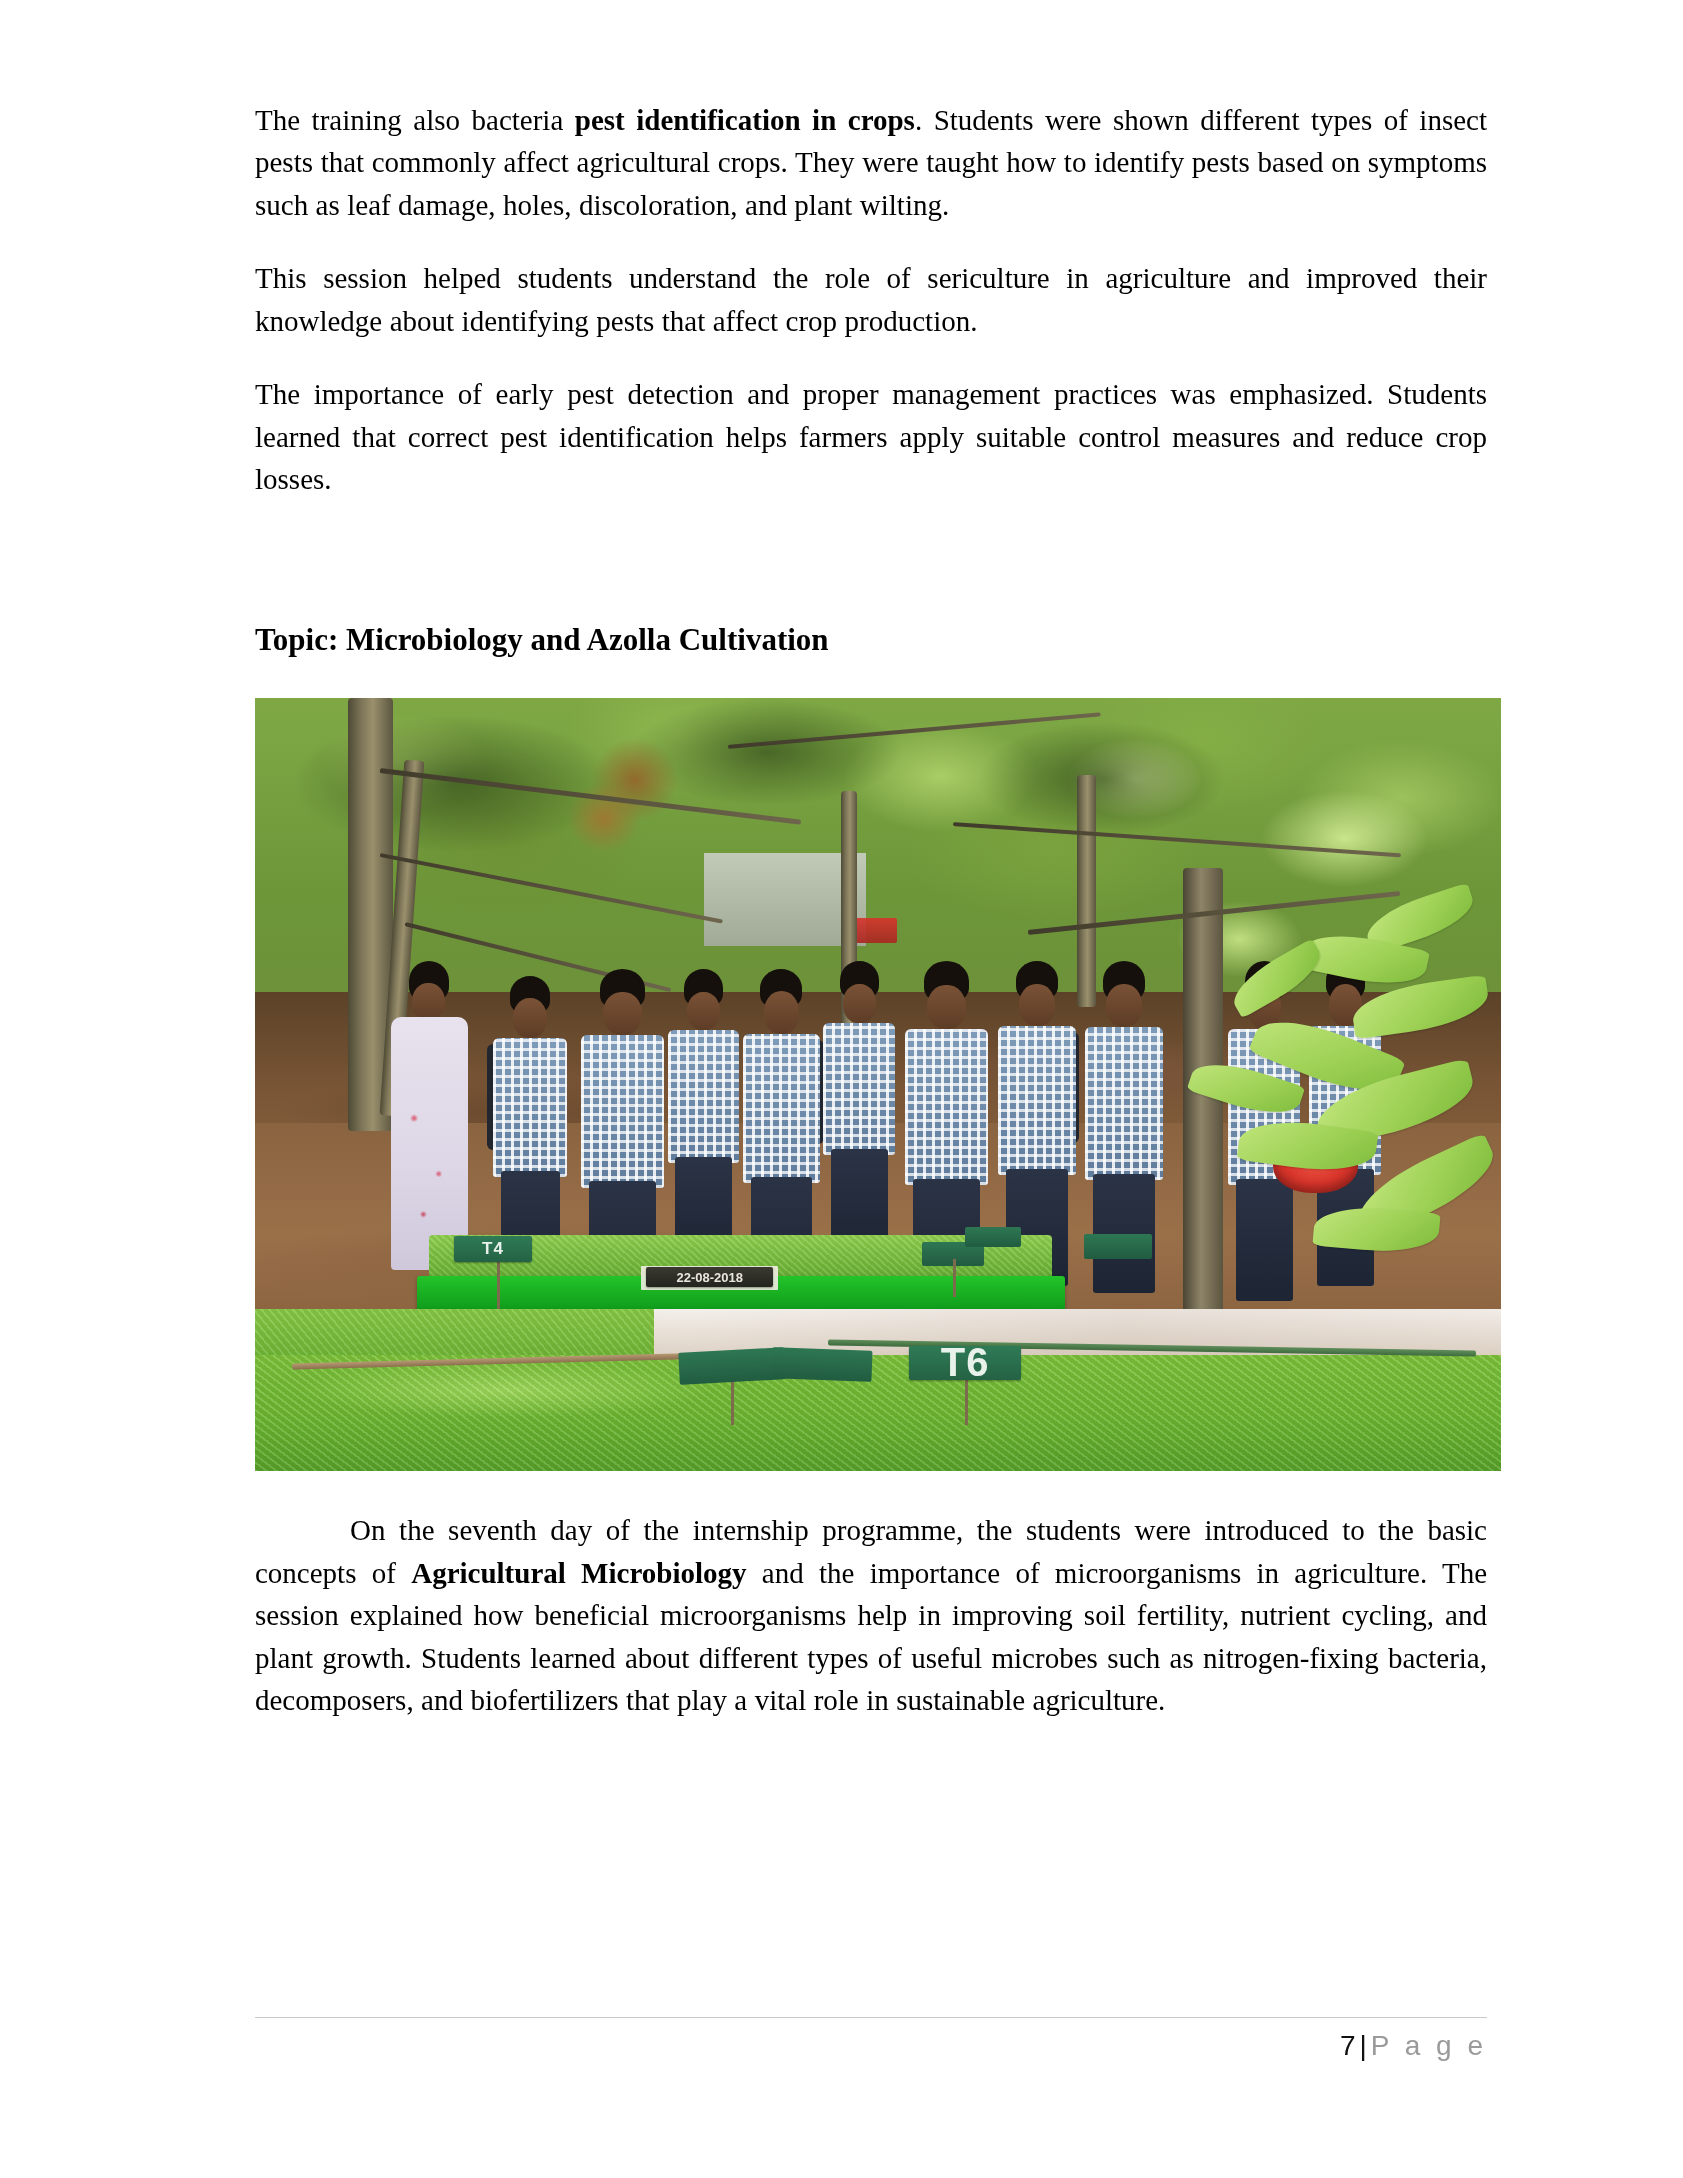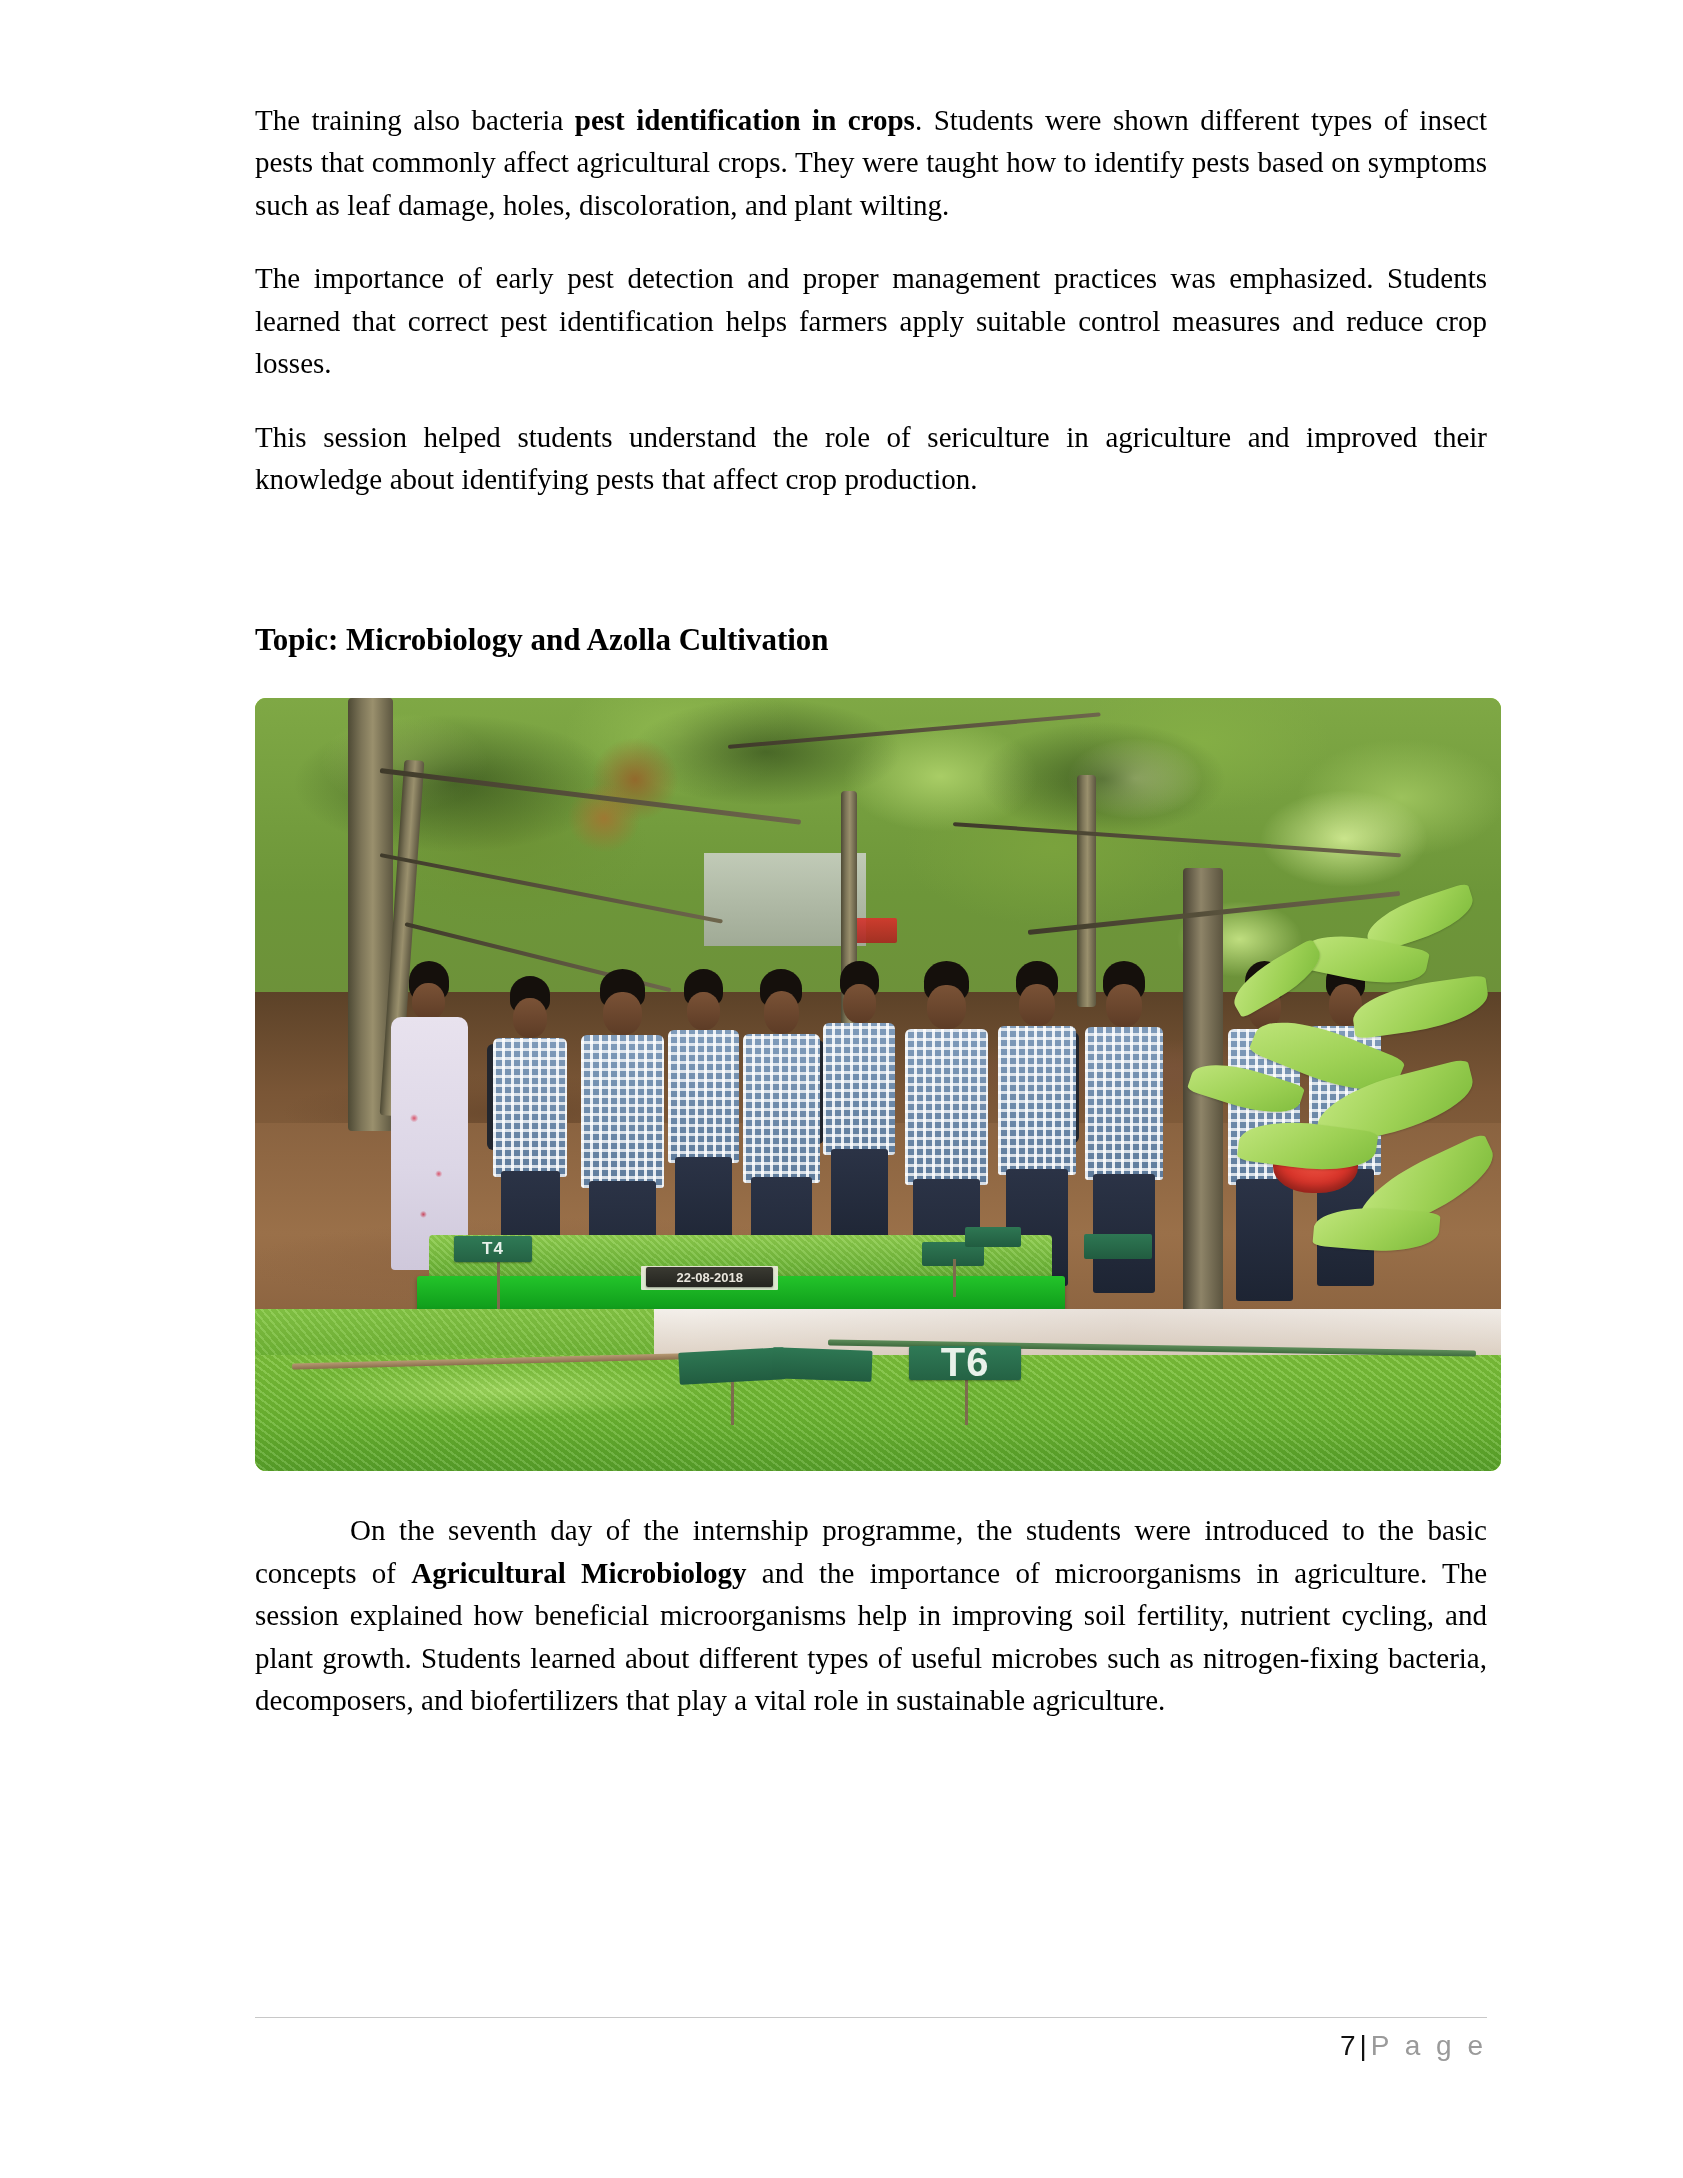--- a/index.html
+++ b/index.html
@@ -59,21 +59,20 @@
   .gap-after-topic{ height: 38px; }
 
   .figure {
     margin: 0;
     padding: 8px;
     width: 1230px;
     height: 757px;
     position: relative;
     overflow: hidden;
     background: #84cc16;
-    border-radius: 11px;
   }
 
   
   .photo {
     position: absolute;
     inset: 0;
     overflow: hidden;
   }
 
   
@@ -317,23 +316,23 @@
 
 <div class="page">
 
   <div class="content">
 
 
     <p class="body-text">
       <span>The training also bacteria </span><b>pest identification in crops</b><span>. Students were shown different types of insect pests that commonly affect agricultural crops. They were taught how to identify pests based on symptoms such as leaf damage, holes, discoloration, and plant wilting.</span>
     </p>
 
+    <p class="body-text">This session helped students understand the role of sericulture in agriculture and improved their knowledge about identifying pests that affect crop production.</p>
+
     <p class="body-text">The importance of early pest detection and proper management practices was emphasized. Students learned that correct pest identification helps farmers apply suitable control measures and reduce crop losses.</p>
-
-    <p class="body-text">This session helped students understand the role of sericulture in agriculture and improved their knowledge about identifying pests that affect crop production.</p>
 
     <div class="gap-before-day"></div>
 
 
     <div class="gap-after-day"></div>
 
     <h2 class="heading">Topic: Microbiology and Azolla Cultivation</h2>
 
     <div class="gap-after-topic"></div>
 

